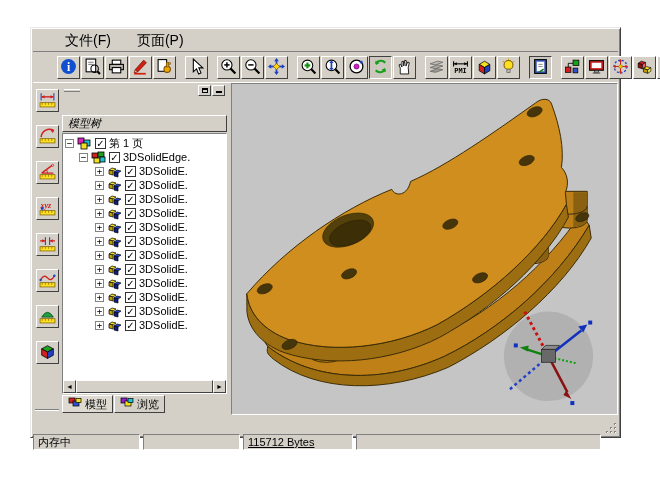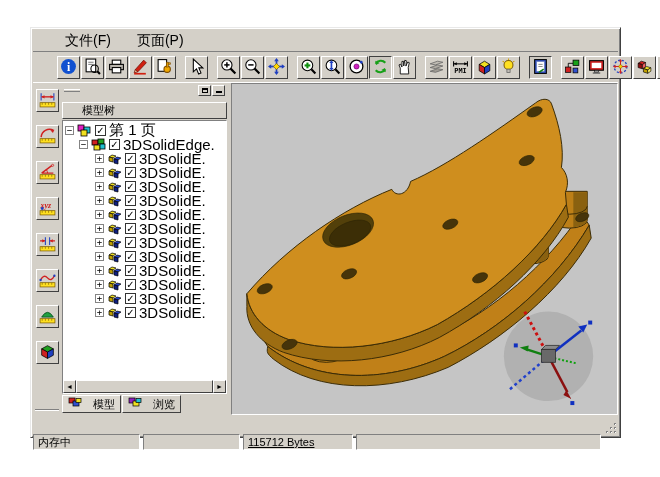--- a/index.html
+++ b/index.html
@@ -36,39 +36,39 @@
 
   
   .tree-panel{width:167px;flex:none;display:flex;flex-direction:column;padding:1px;}
   .panel-titlebar{height:13px;flex:none;display:flex;align-items:center;padding:0 2px;}
   .grip-line{width:16px;height:3px;border-top:1px solid #ffffff;border-bottom:1px solid #808080;margin-right:1px;}
   .ttl-spacer{flex:1;}
   .ttl-btn{width:13px;height:11px;background:#d4d0c8;display:flex;align-items:center;justify-content:center;
     padding:0;border:1px solid;border-color:#ffffff #404040 #404040 #ffffff;margin-left:1px;}
   .glyph-restore{width:6px;height:5px;border:1px solid #000;border-top-width:2px;}
   .glyph-hide{width:6px;height:2px;background:#000;margin-top:3px;}
-  .panel-header{height:17px;flex:none;display:flex;align-items:center;font-size:11px;padding-left:19px;
-    border:1px solid;border-color:#ffffff #404040 #404040 #ffffff;margin-top:5px;}
+  .panel-header{height:17px;flex:none;display:flex;align-items:center;font-size:11px;padding-left:5px;
+    border:1px solid;border-color:#ffffff #404040 #404040 #ffffff;margin-top:18px;font-style:italic;}
   .tree-box{flex:1;background:#ffffff;border:1px solid;border-color:#808080 #ffffff #ffffff #808080;
     margin-top:1px;display:flex;flex-direction:column;min-height:0;overflow:hidden;}
   .tree-rows{flex:1;padding:2px 0 0 2px;overflow:hidden;}
   .tree-row{height:14px;display:flex;align-items:center;gap:3px;white-space:nowrap;}
   .indent1{padding-left:14px;} .indent2{padding-left:30px;}
   .exp{width:9px;height:9px;flex:none;background:#fff;border:1px solid #848484;color:#000;
     font-size:9px;line-height:7px;text-align:center;font-family:"DejaVu Sans Mono",monospace;}
   .node-icon svg{width:15px;height:13px;display:block;}
   .cbx{width:11px;height:11px;flex:none;background:#fff;border:1px solid #333;color:#000;
     font-size:10px;line-height:9px;text-align:center;font-weight:bold;}
-  .tree-label{font-size:15px;color:#000;text-align:center;}
+  .tree-label{font-size:11px;color:#000;text-align:center;}
   .hscroll{height:13px;flex:none;display:flex;background:#d4d0c8;}
   .sc-btn{width:13px;height:13px;background:#d4d0c8;border:1px solid;border-color:#ffffff #404040 #404040 #ffffff;
     font-size:7px;line-height:10px;text-align:center;color:#000;padding:0;flex:none;}
   .sc-thumb{flex:1;background:#d4d0c8;border:1px solid;border-color:#ffffff #404040 #404040 #ffffff;}
   .panel-tabs{height:20px;flex:none;display:flex;align-items:flex-start;padding-top:1px;gap:1px;}
-  .tab{height:18px;display:flex;align-items:center;gap:11px;padding:0 5px;font-size:11px;background:#d4d0c8;
+  .tab{height:18px;display:flex;align-items:center;gap:3px;padding:0 5px;font-size:11px;background:#d4d0c8;
     border:1px solid;border-color:#ffffff #404040 #404040 #ffffff;}
   .tab.active{background:#dedad2;}
   .tab svg{width:14px;height:12px;}
 
   .splitter{width:3px;flex:none;}
 
   
   .viewport{flex:1;background:#c5c5c5;border:1px solid;border-color:#808080 #ffffff #ffffff #808080;
     position:relative;overflow:hidden;}
   .vp-svg{position:absolute;left:0;top:0;width:100%;height:100%;}

